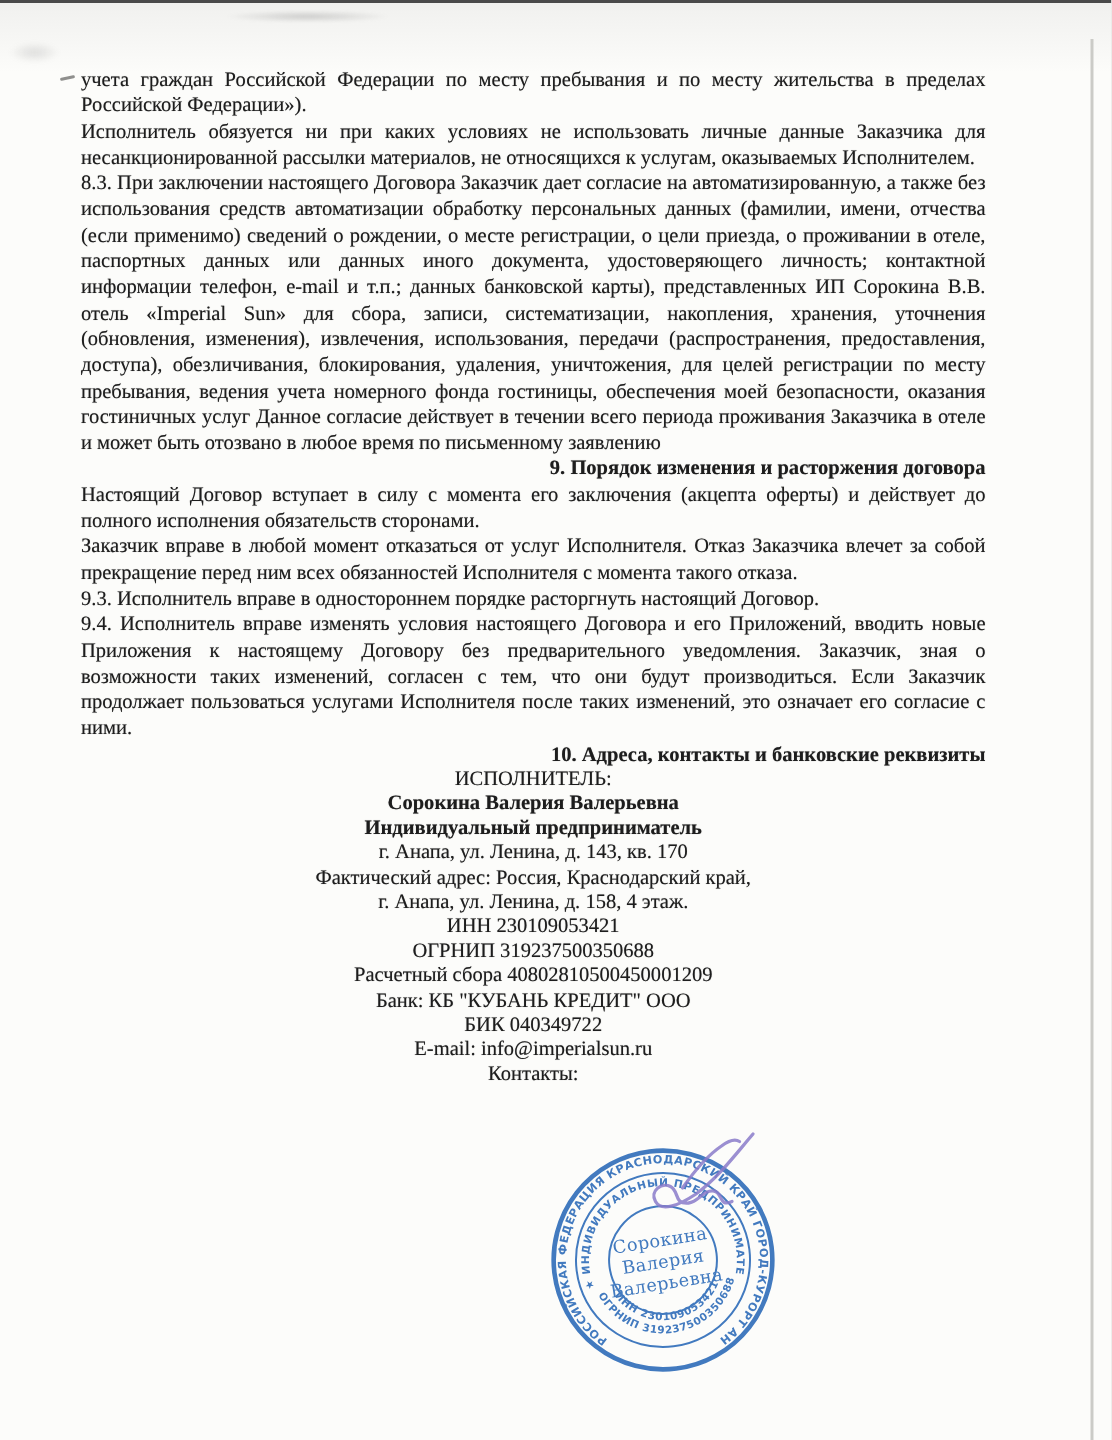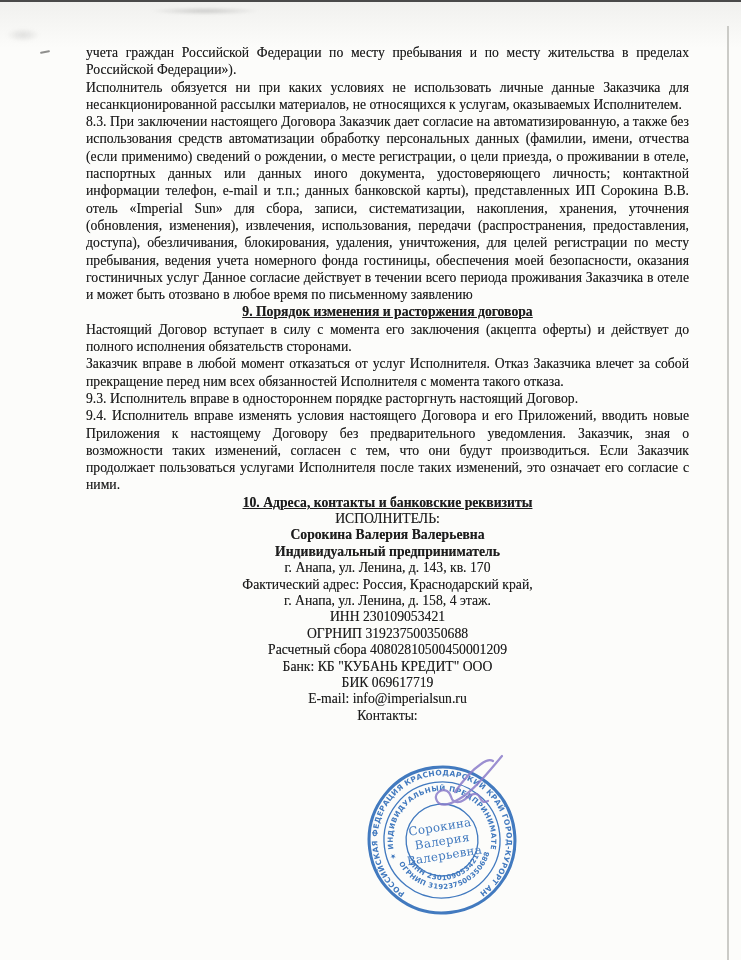--- a/index.html
+++ b/index.html
@@ -15,27 +15,27 @@
   .right-edge{position:absolute;top:26px;right:12px;width:2px;height:934px;background:#cbcbc7;}
   .smudge{position:absolute;left:150px;top:7px;width:110px;height:8px;
     background:radial-gradient(ellipse at center,rgba(110,110,110,.28),rgba(110,110,110,0) 70%);
     filter:blur(1px);}
   .smudge2{position:absolute;left:6px;top:28px;width:34px;height:14px;
     background:radial-gradient(ellipse at center,rgba(120,120,120,.2),rgba(120,120,120,0) 70%);
     filter:blur(1.5px);}
   .dash-artifact{position:absolute;left:40px;top:51px;width:10px;height:2px;background:#8f8f8d;transform:rotate(-12deg);border-radius:1px;}
 
   .content{
-    position:absolute;left:86px;top:44px;width:603px;
+    position:absolute;left:54px;top:44px;width:603px;
     font-size:13.7px;line-height:17.3px;color:#1d1d1d;
     text-align:justify;
     text-shadow:0 0 .5px rgba(20,20,20,.5);
   }
   .content p{margin:0;}
-  .heading{text-align:center;font-weight:bold;text-decoration:underline;}
+  .heading{text-align:right;font-weight:bold;}
   .details{line-height:16.4px;text-align:left;}
   .details div{white-space:nowrap;text-align:center;}
   .bold-line{font-weight:bold;}
 
   .stamp-wrap{position:absolute;left:365px;top:763px;width:154px;height:154px;transform:rotate(-7deg);opacity:.9;}
   .stamp-wrap svg{display:block;}
   .stamp-text{font-family:"DejaVu Sans","Liberation Sans",sans-serif;fill:#2e6cb9;}
   .ring-outer-text{font-size:7.3px;letter-spacing:.35px;font-weight:bold;}
   .ring-mid-text{font-size:6.9px;letter-spacing:.5px;font-weight:bold;}
   .arc-num-text{font-size:6.8px;letter-spacing:.4px;font-weight:bold;}
@@ -69,21 +69,21 @@
       <div>ИСПОЛНИТЕЛЬ:</div>
       <div class="bold-line">Сорокина Валерия Валерьевна</div>
       <div class="bold-line">Индивидуальный предприниматель</div>
       <div>г. Анапа, ул. Ленина, д. 143, кв. 170</div>
       <div>Фактический адрес: Россия, Краснодарский край,</div>
       <div>г. Анапа, ул. Ленина, д. 158, 4 этаж.</div>
       <div>ИНН 230109053421</div>
       <div>ОГРНИП 319237500350688</div>
       <div>Расчетный сбора 40802810500450001209</div>
       <div>Банк: КБ "КУБАНЬ КРЕДИТ" ООО</div>
-      <div>БИК 069617719</div>
+      <div>БИК 040349722</div>
       <div>E-mail: info@imperialsun.ru</div>
       <div>Контакты:</div>
     </div>
   </div>
 
   <div class="stamp-wrap">
     <svg width="154" height="154" viewBox="0 0 150 150">
       <defs>
         <path id="ringOuter" d="M 34.5 123.3 A 63 63 0 1 1 106.5 129.6" fill="none"></path>
         <path id="ringMid" d="M 29.9 91.4 A 48 48 0 1 1 120.1 91.4" fill="none"></path>

